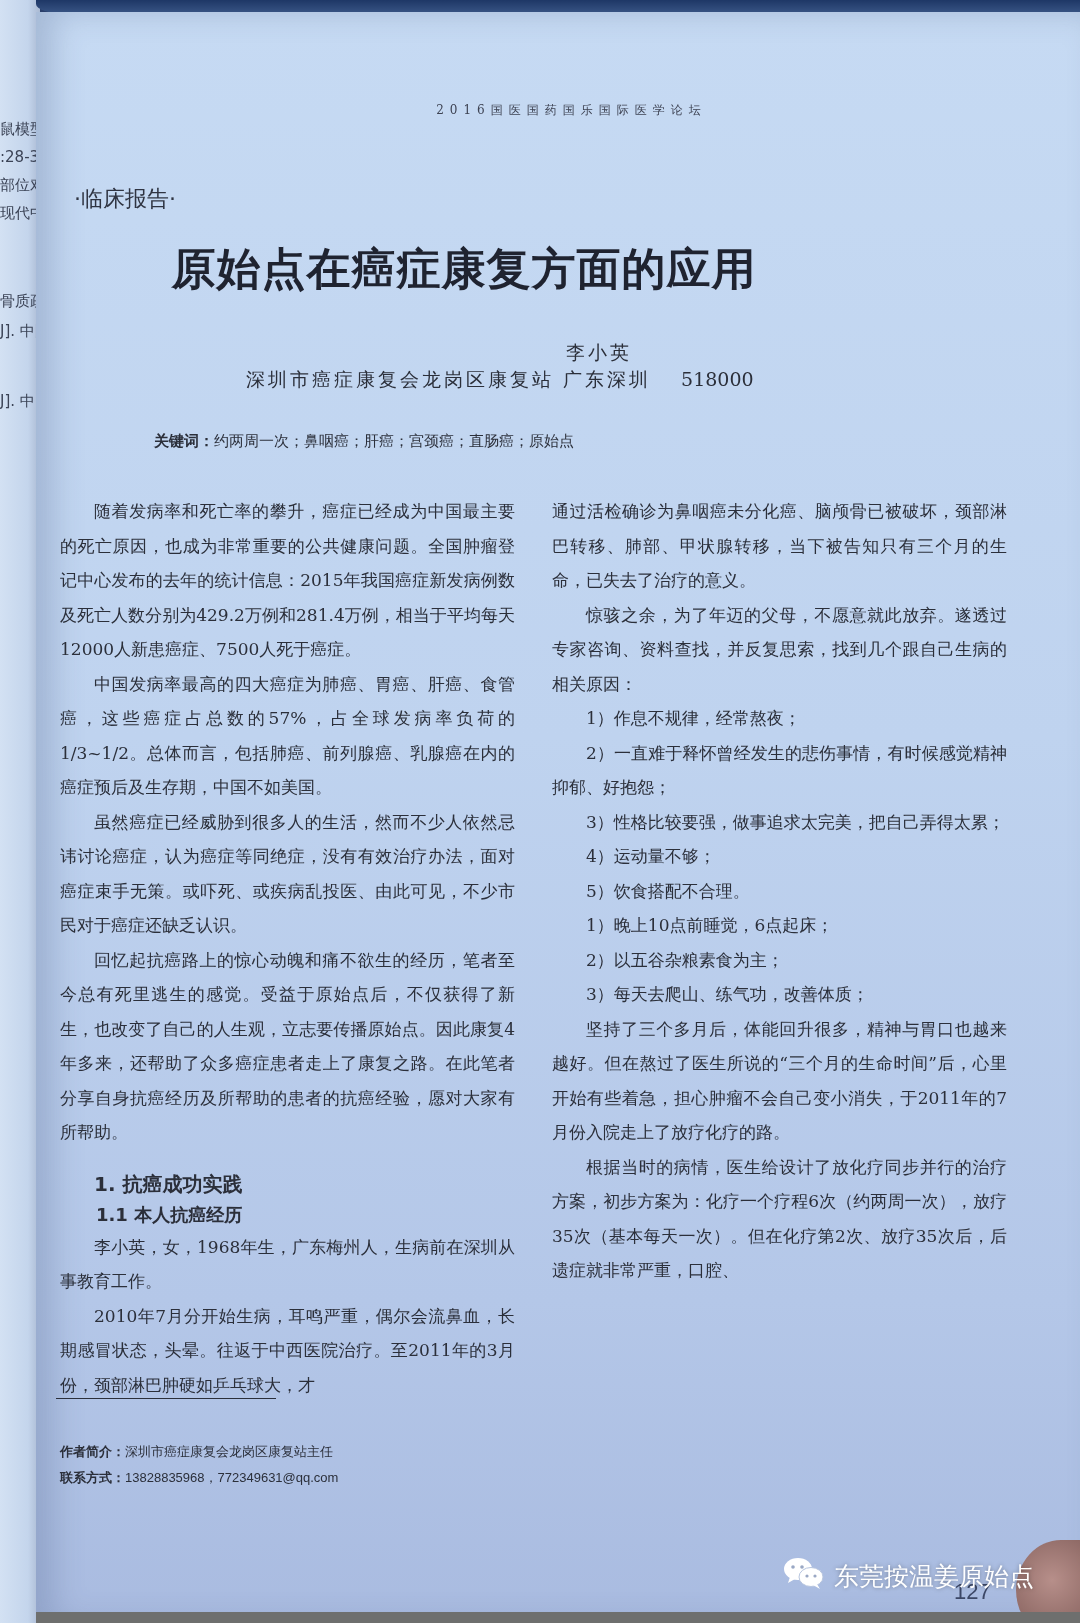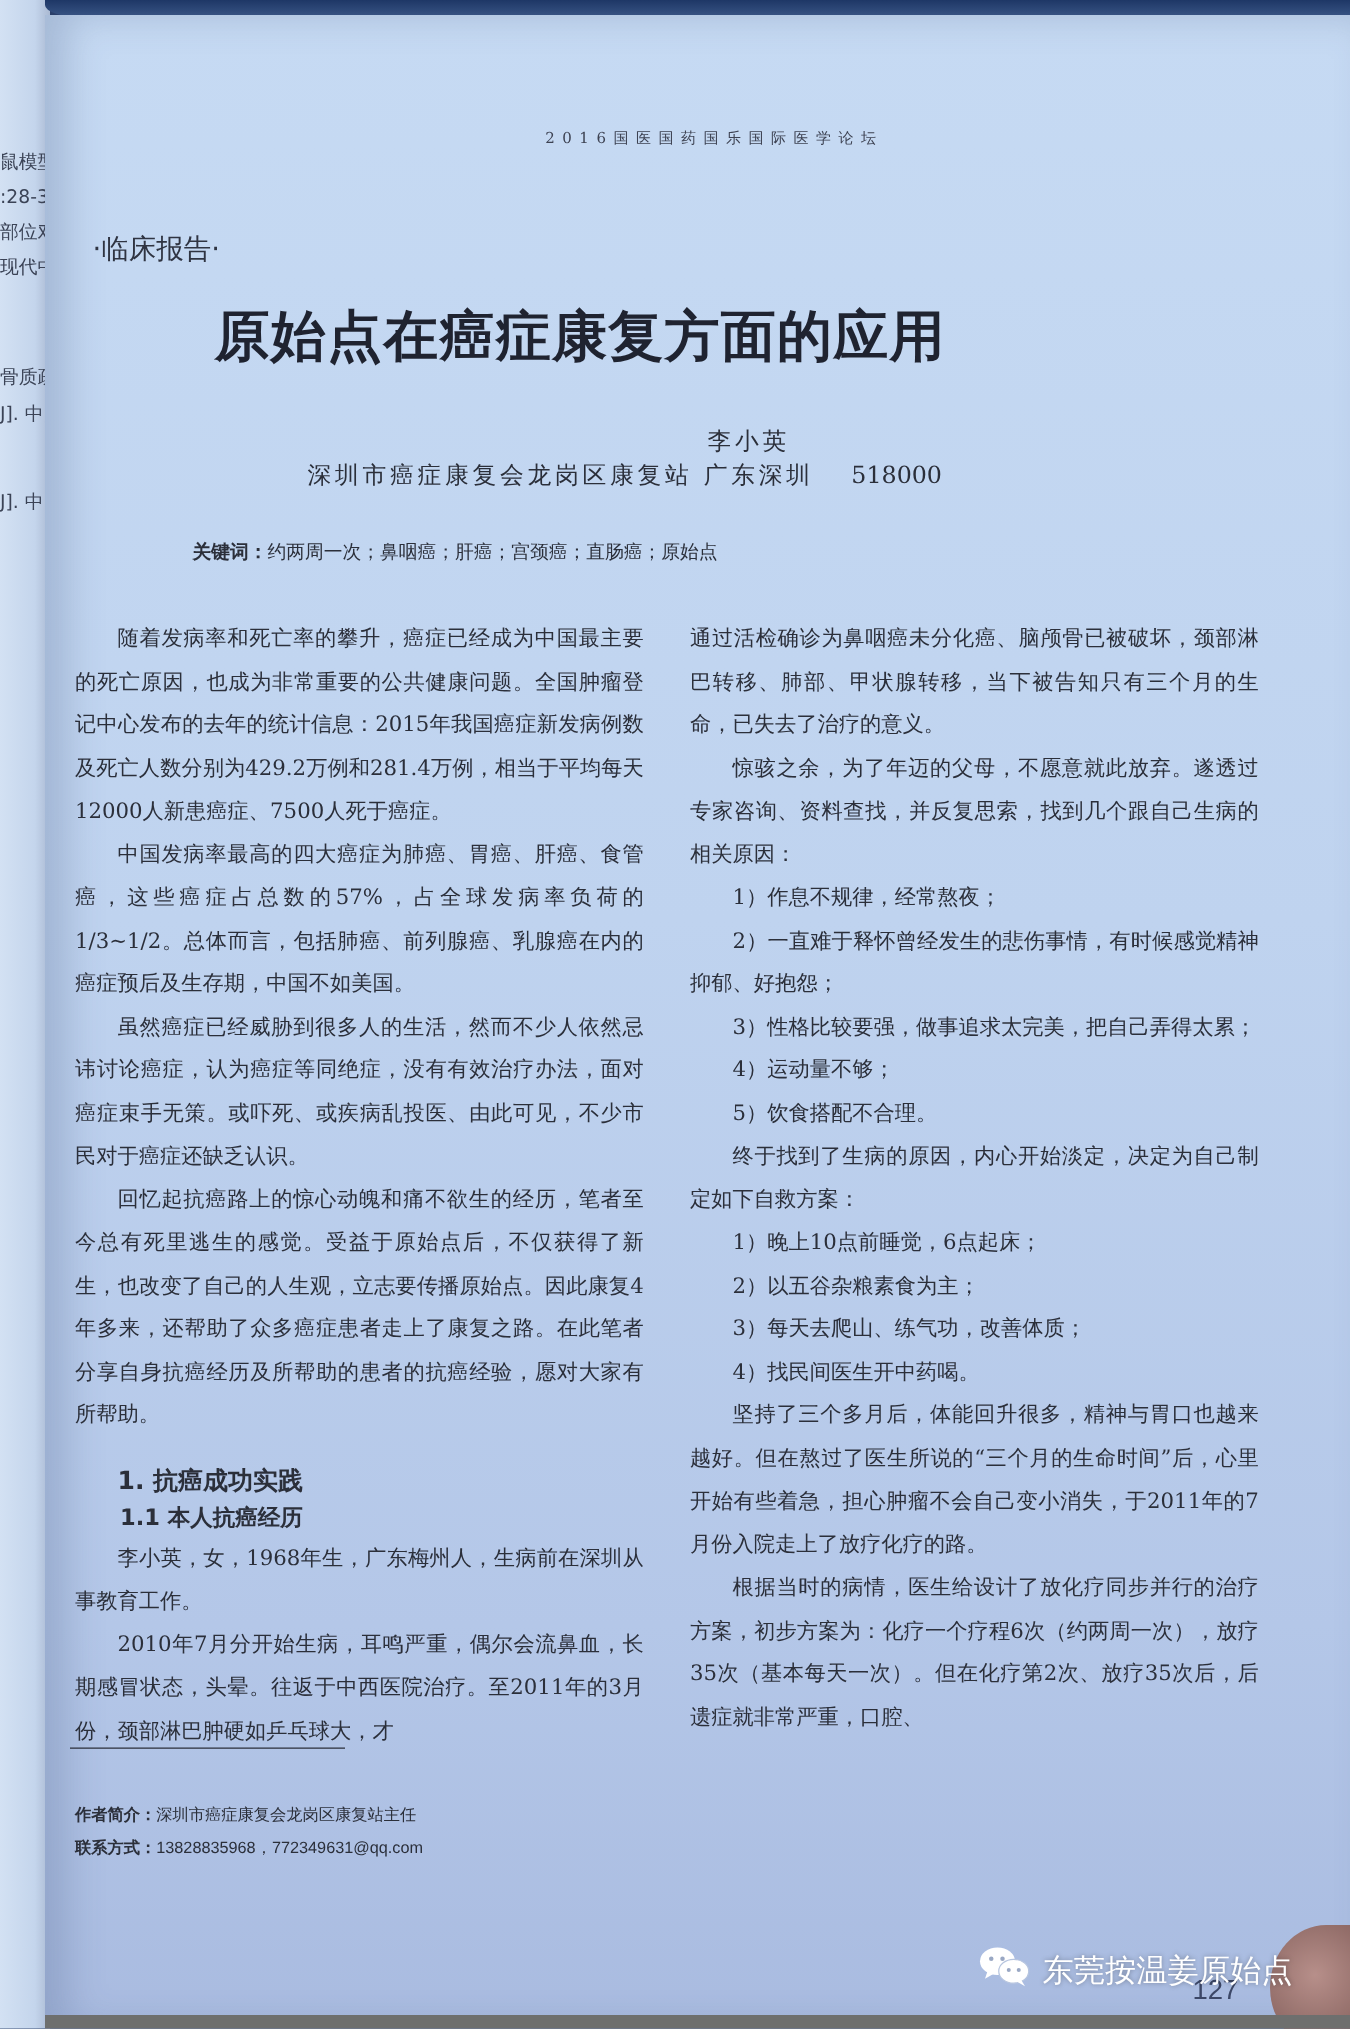--- a/index.html
+++ b/index.html
@@ -140,25 +140,23 @@
   </div>
 
   <div class="col col-right">
     <p class="noindent">通过活检确诊为鼻咽癌未分化癌、脑颅骨已被破坏，颈部淋巴转移、肺部、甲状腺转移，当下被告知只有三个月的生命，已失去了治疗的意义。</p>
     <p>惊骇之余，为了年迈的父母，不愿意就此放弃。遂透过专家咨询、资料查找，并反复思索，找到几个跟自己生病的相关原因：</p>
     <p>1）作息不规律，经常熬夜；</p>
     <p>2）一直难于释怀曾经发生的悲伤事情，有时候感觉精神抑郁、好抱怨；</p>
     <p>3）性格比较要强，做事追求太完美，把自己弄得太累；</p>
     <p>4）运动量不够；</p>
     <p>5）饮食搭配不合理。</p>
-    <p>终于找到了生病的原因，内心开始淡定，决定为自己制定如下自救方案：</p>
     <p>1）晚上10点前睡觉，6点起床；</p>
     <p>2）以五谷杂粮素食为主；</p>
     <p>3）每天去爬山、练气功，改善体质；</p>
-    <p>4）找民间医生开中药喝。</p>
     <p>坚持了三个多月后，体能回升很多，精神与胃口也越来越好。但在熬过了医生所说的“三个月的生命时间”后，心里开始有些着急，担心肿瘤不会自己变小消失，于2011年的7月份入院走上了放疗化疗的路。</p>
     <p>根据当时的病情，医生给设计了放化疗同步并行的治疗方案，初步方案为：化疗一个疗程6次（约两周一次），放疗35次（基本每天一次）。但在化疗第2次、放疗35次后，后遗症就非常严重，口腔、</p>
   </div>
 
   <div class="footnote-rule"></div>
   <div class="footnote fn-1">
     <span class="fn-label">作者简介：</span><span>深圳市癌症康复会龙岗区康复站主任</span>
   </div>
   <div class="footnote fn-2">
     <span class="fn-label">联系方式：</span><span>13828835968，772349631@qq.com</span>

